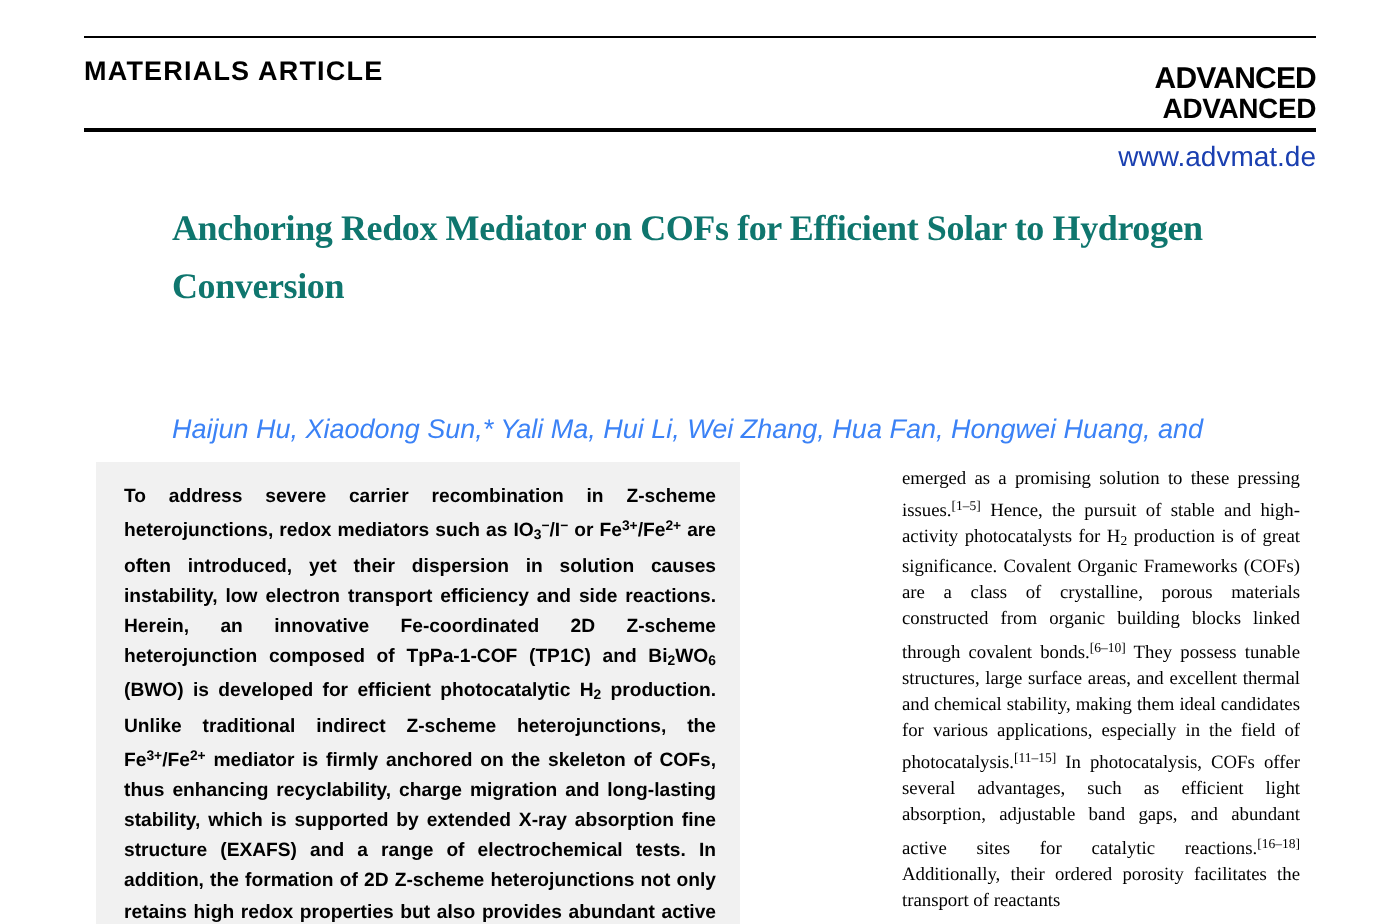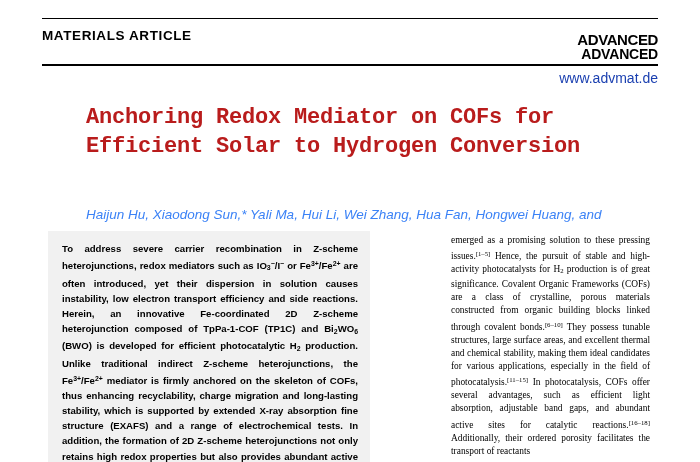--- a/index.html
+++ b/index.html
@@ -105,26 +105,26 @@
     color: #1a3fb0;
     text-decoration: none;
   }
 
   
   .article-title {
     position: absolute;
     left: 86px;
     top: 88px;
     width: 545px;
-    font-family: Liberation Mono, monospace;
-    font-weight: bold;
-    font-size: 22px;
+    font-family: Liberation Serif, serif;
+    font-weight: bold;
+    font-size: 18px;
     line-height: 29px;
     letter-spacing: -0.2px;
-    color: #b91c1c;
+    color: #0f766e;
   }
 
   
   .authors {
     position: absolute;
     left: 86px;
     top: 160px;
     width: 545px;
     font-family: "Liberation Sans", sans-serif;
     font-style: italic;

